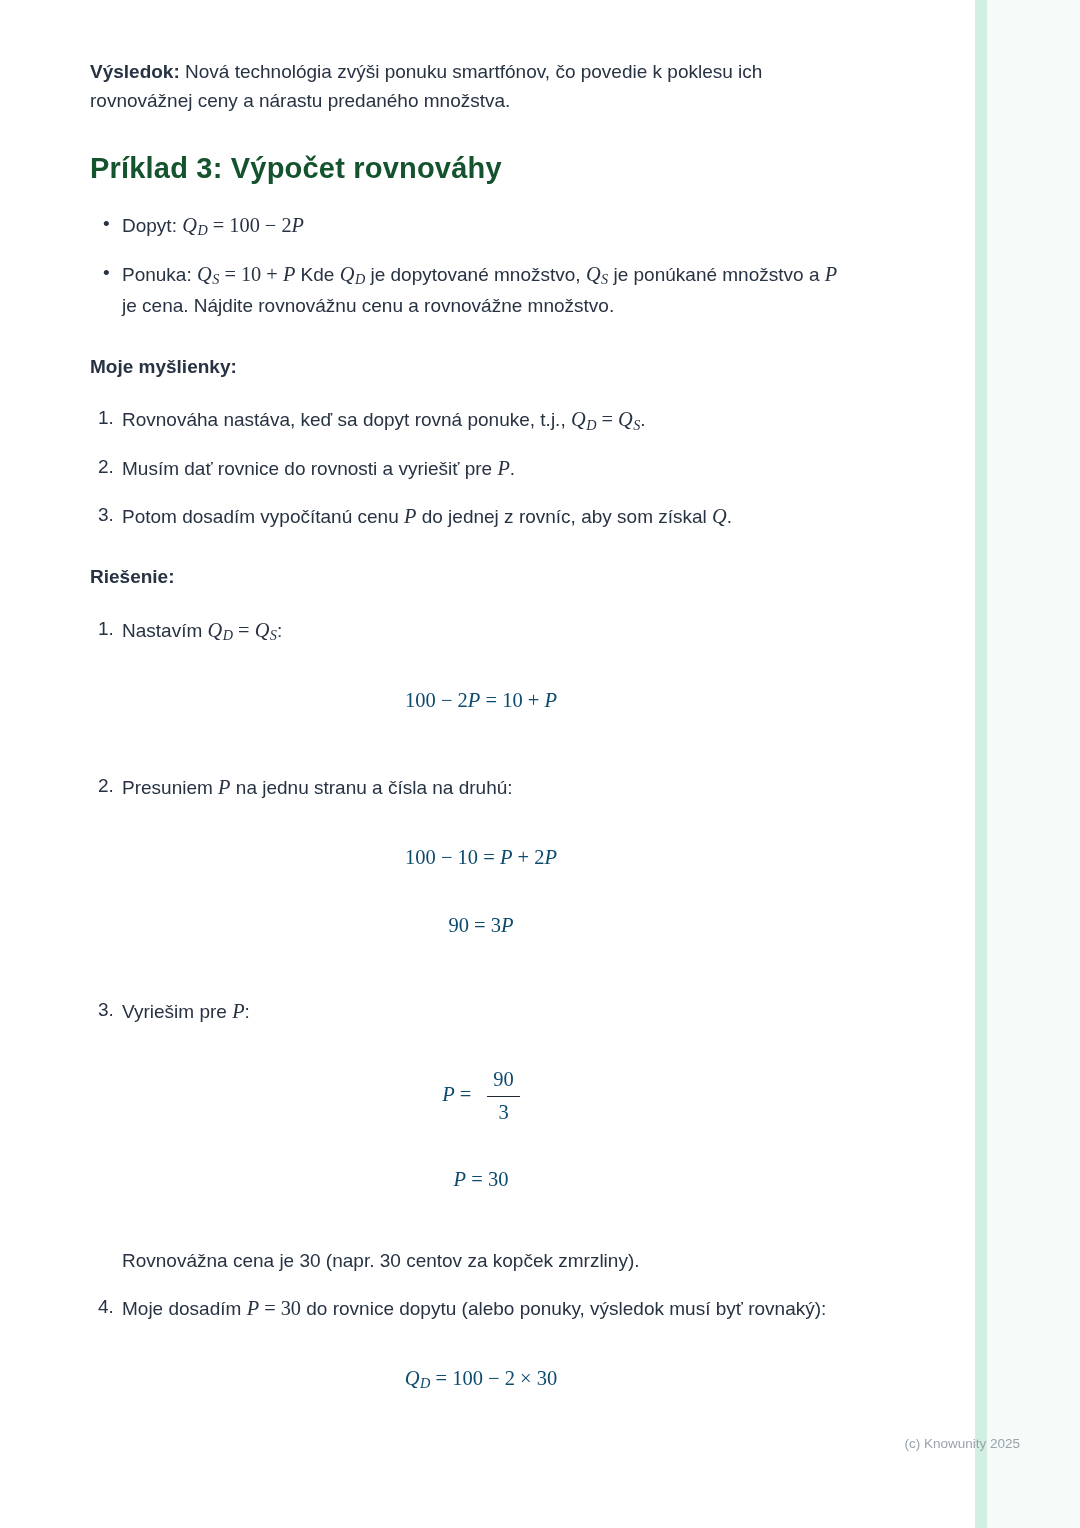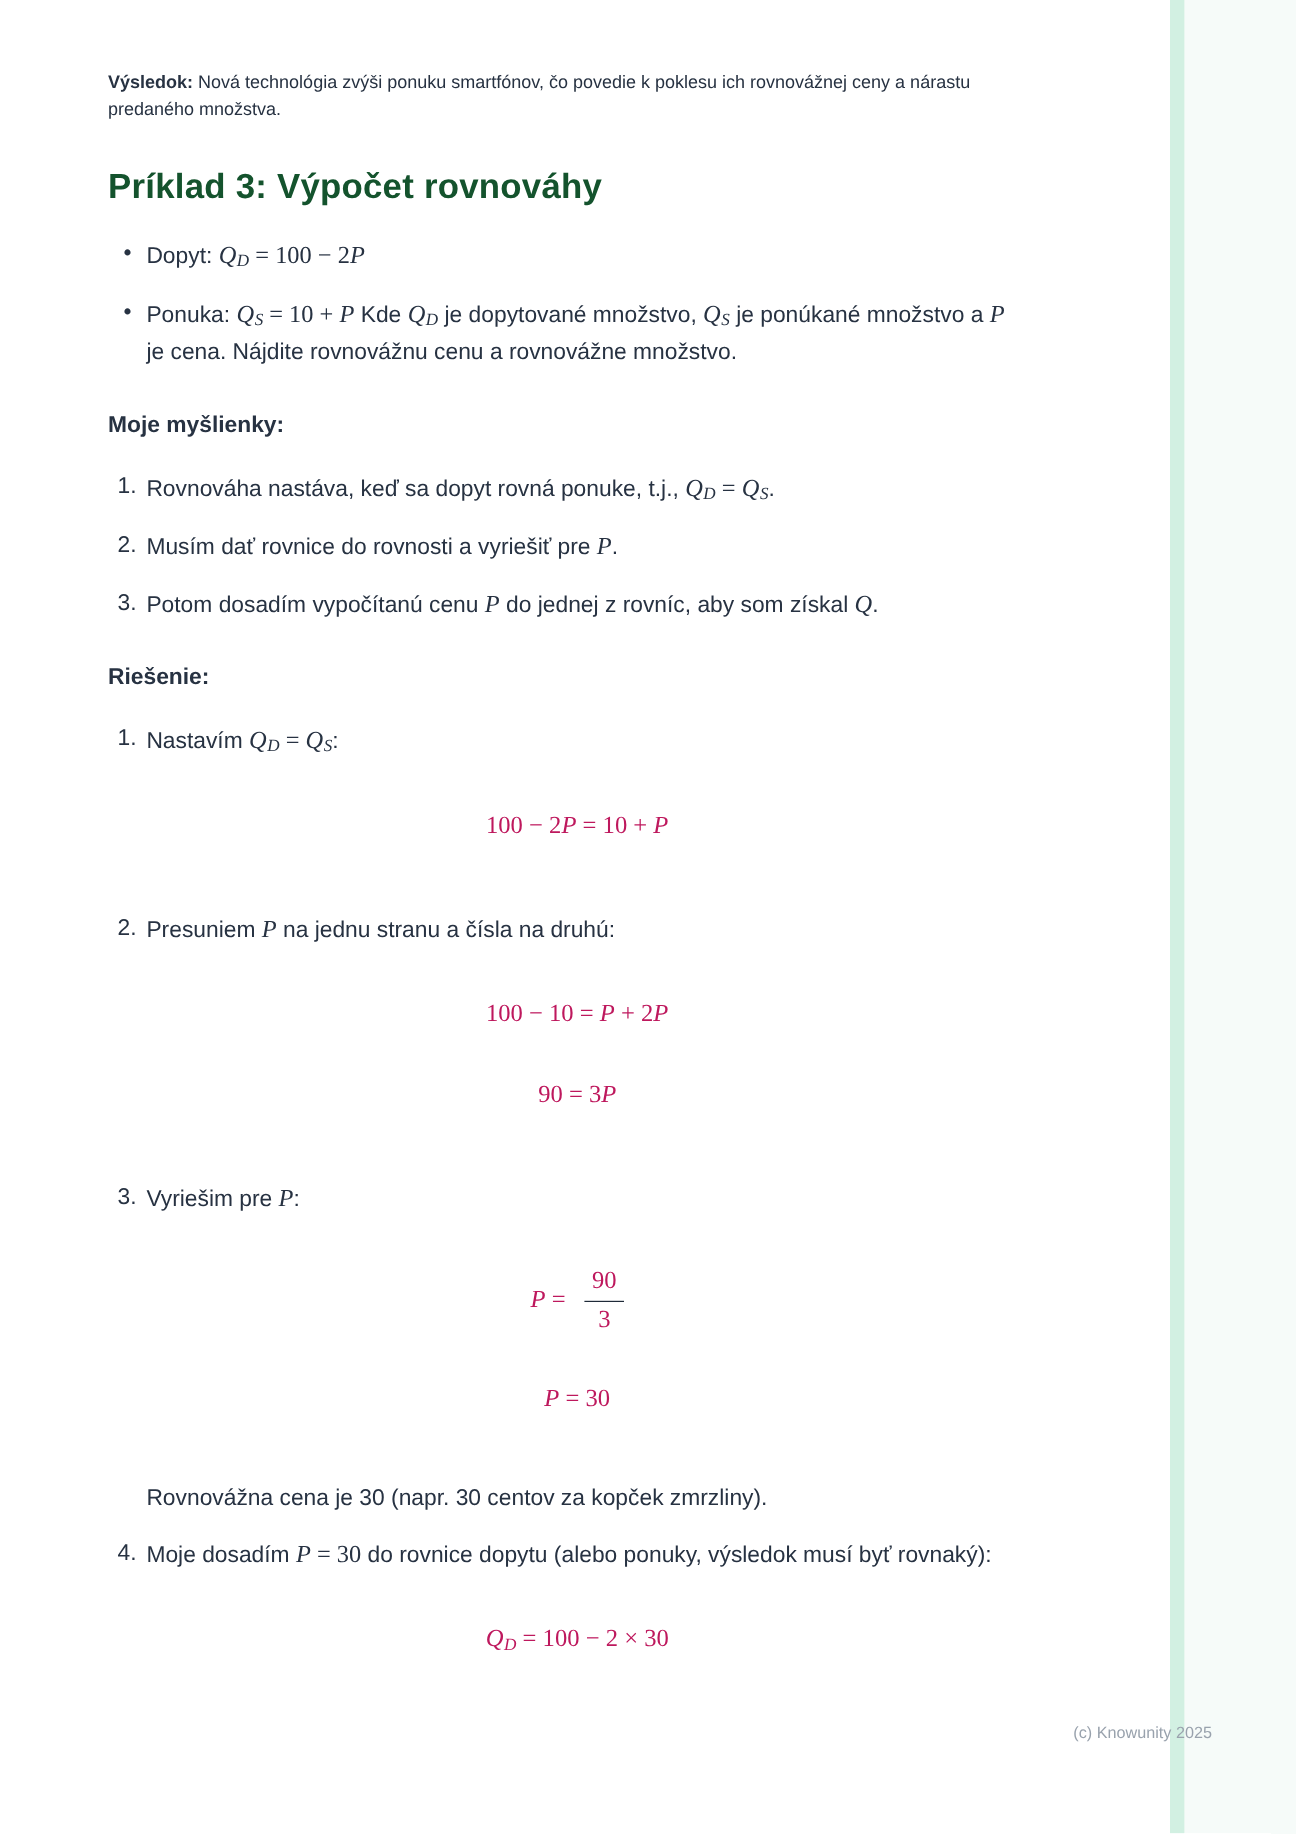--- a/index.html
+++ b/index.html
@@ -19,21 +19,21 @@
   }
   .stripe {
     position: absolute; top: 0; bottom: 0; left: 975px; width: 12px;
     background: #d2f0e2;
   }
   .content {
     position: relative;
     padding: 57px 240px 0 90px;
     z-index: 1;
   }
-  .para { font-size: 15px; line-height: 1.55; margin-bottom: 16px; }
+  .para { font-size: 19px; line-height: 1.55; margin-bottom: 16px; }
   .h2 {
     font-size: 29px;
     font-weight: bold;
     color: #14532d;
     margin: 36px 0 24px;
     letter-spacing: 0.2px;
   }
   .sec-title { font-size: 19px; line-height: 1.55; font-weight: bold; margin: 30px 0 22px; }
   ul.bullets { list-style: none; margin: 22px 0 30px; }
   ul.bullets > li {
@@ -65,36 +65,36 @@
     font-size: 0.7em;
     vertical-align: -0.22em;
     margin-left: 0.5px;
   }
   .equation {
     font-family: "Liberation Serif", serif;
     font-size: 20.5px;
     line-height: 1.3;
     text-align: center;
     margin: 41px 0;
-    color: #be185d;
+    color: #0c4a6e;
   }
   .frac {
     display: inline-block;
     vertical-align: middle;
     text-align: center;
     margin-left: 16px;
     line-height: 1.15;
   }
   .frac .fnum { display: block; padding: 0 6px 4px; }
   .frac .fden { display: block; border-top: 1.4px solid #1f2a38; padding: 4px 6px 0; }
   .step-note { margin-top: 54px; }
   .copyright {
     position: absolute;
     top: 1436px;
-    right: 70px;
+    right: 60px;
     font-size: 13.5px;
     color: #99a2ad;
     z-index: 2;
   }
 </style>
 </head>
 <body>
 
 <div class="page">
   <div class="right-band"></div>

